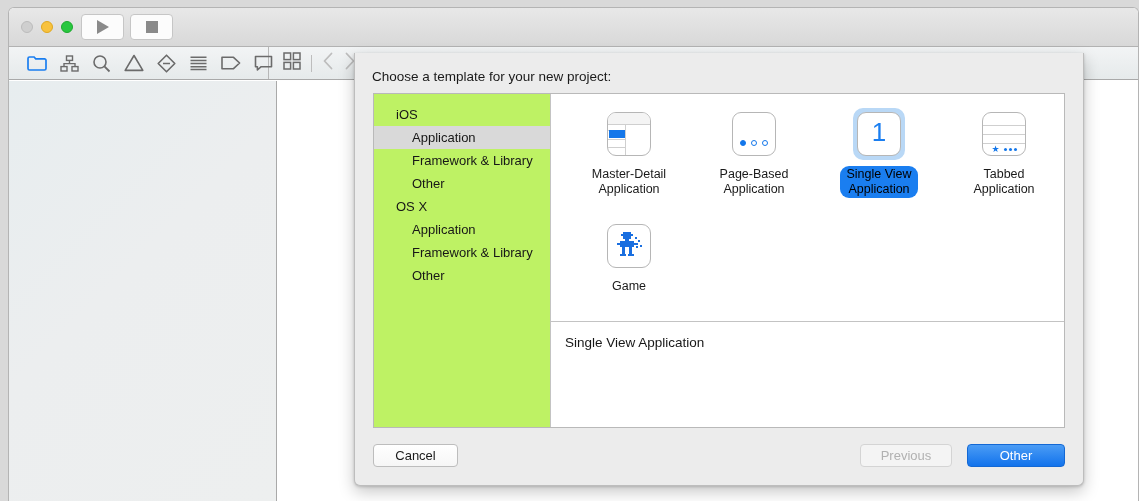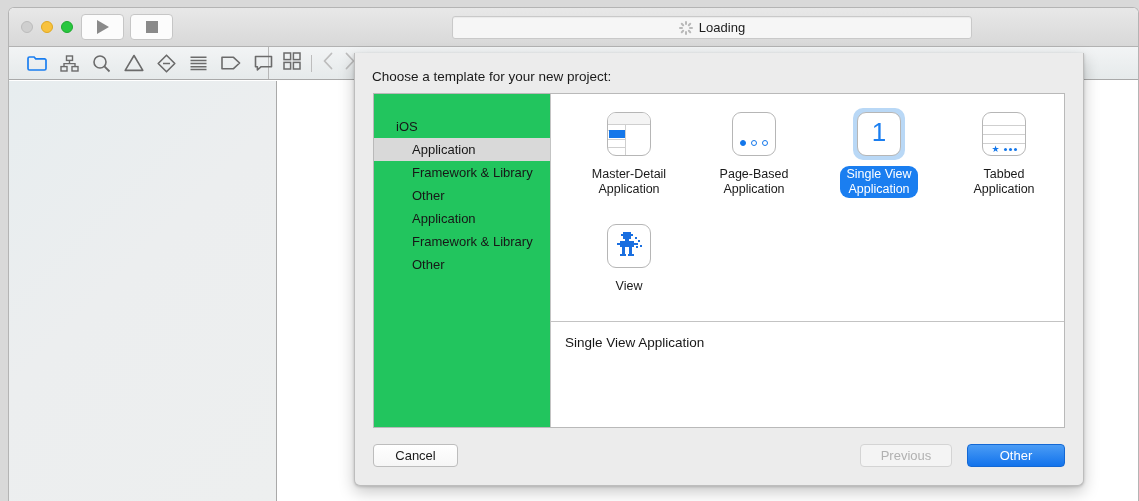--- a/index.html
+++ b/index.html
@@ -129,22 +129,22 @@
     left: 18px; top: 40px;
     width: 692px; height: 335px;
     background: #ffffff;
     border: 1px solid #b9b9b9;
     display: flex;
   }
   
   #template-sidebar {
     width: 178px;
     border-right: 1px solid #c3c3c3;
-    padding-top: 21px;
-    background: #22c55e;
+    padding-top: 9px;
+    background: #bef264;
   }
   .side-item { font-size: 13px; color: #171717; line-height: 23px; height: 23px; padding-left: 22px; }
   .side-item.group { padding-left: 22px; }
   .side-item.child { padding-left: 38px; }
   .side-item.selected { background: #d9d9d9; }
 
   
   #right-side { flex: 1; display: flex; flex-direction: column; background:#fff; }
   #grid-area { height: 227px; padding: 14px 0 0 0; position: relative; }
   .trow { display: flex; }
@@ -167,21 +167,21 @@
     border-radius: 9px;
     position: relative;
     overflow: hidden;
   }
   .tlabel {
     margin-top: 6px;
     font-size: 12.5px; color: #1a1a1a;
     text-align: center; line-height: 15px;
     padding: 1px 6px; border-radius: 9px;
   }
-  .tlabel.sel { background: #1a7ef0; color: #ffffff; }
+  .tlabel.sel { background: #1a7ef0; color: #000000; }
 
   
   .md-top { position:absolute; left:0; top:0; right:0; height:12px; background:#f4f4f4; border-bottom:1px solid #cfcfcf; }
   .md-vline { position:absolute; left:17px; top:12px; bottom:0; width:1px; background:#cfcfcf; }
   .md-sel { position:absolute; left:1px; top:17px; width:16px; height:8px; background:#1477ea; }
   .md-row { position:absolute; left:0; width:17px; height:1px; background:#cfcfcf; }
 
   .pb-dots { position:absolute; left:0; right:0; bottom:9px; display:flex; justify-content:center; gap:5px; }
   .pb-dot { width:6px; height:6px; border-radius:50%; border:1px solid #1477ea; }
   .pb-dot.on { background:#1477ea; }
@@ -239,33 +239,20 @@
 
     <div class="runstop">
       <div class="tb-btn">
         <span class="play-tri"></span>
       </div>
       <div class="tb-btn">
         <span class="stop-sq"></span>
       </div>
     </div>
 
-    <div id="status-bar">
-      <span class="spinner">
-        <i style="transform:rotate(0deg)"></i>
-          <i style="transform:rotate(45deg)"></i>
-        <i style="transform:rotate(90deg)"></i>
-          <i style="transform:rotate(135deg)"></i>
-        <i style="transform:rotate(180deg)"></i>
-          <i style="transform:rotate(225deg)"></i>
-        <i style="transform:rotate(270deg)"></i>
-          <i style="transform:rotate(315deg)"></i>
-      </span>
-      <span id="status-text">Loading</span>
-    </div>
   </div>
 
   <div id="toolbar2">
     <div id="nav-icons">
       <span class="ico">
         <svg width="20" height="17" viewBox="0 0 20 17">
             <path d="M1 3.5a1.5 1.5 0 0 1 1.5-1.5h4.6l1.6 1.8h8.8A1.5 1.5 0 0 1 19 5.3v8.2A1.5 1.5 0 0 1 17.5 15h-15A1.5 1.5 0 0 1 1 13.5z" fill="none" stroke="#1a7ef0" stroke-width="1.7"></path>
           </svg>
       </span>
       <span class="ico">
@@ -344,20 +331,21 @@
 
     <div id="sheet-title">Choose a template for your new project:</div>
 
     <div id="chooser">
 
       <div id="template-sidebar">
         <div class="side-item group">iOS</div>
         <div class="side-item child selected">Application</div>
         <div class="side-item child">Framework &amp; Library</div>
         <div class="side-item child">Other</div>
+        <div class="side-item group">OS X</div>
         <div class="side-item child">Application</div>
         <div class="side-item child">Framework &amp; Library</div>
         <div class="side-item child">Other</div>
       </div>
 
       <div id="right-side">
 
         <div id="grid-area">
 
           <div class="trow">
@@ -439,21 +427,21 @@
                       <rect x="6" y="24" width="6" height="2"></rect>
                       <rect x="14" y="24" width="6" height="2"></rect>
                       <rect x="21" y="7" width="2" height="2"></rect>
                       <rect x="24" y="10" width="2" height="2"></rect>
                       <rect x="22" y="16" width="2" height="2"></rect>
                       <rect x="26" y="15" width="2" height="2"></rect>
                     </g>
                   </svg>
                 </div>
               </div>
-              <div class="tlabel" style="white-space:pre-line">View</div>
+              <div class="tlabel" style="white-space:pre-line">Game</div>
             </div>
           </div>
         </div>
 
         <div id="desc-area">
           <div id="desc-title">Single View Application</div>
         </div>
       </div>
     </div>
 

